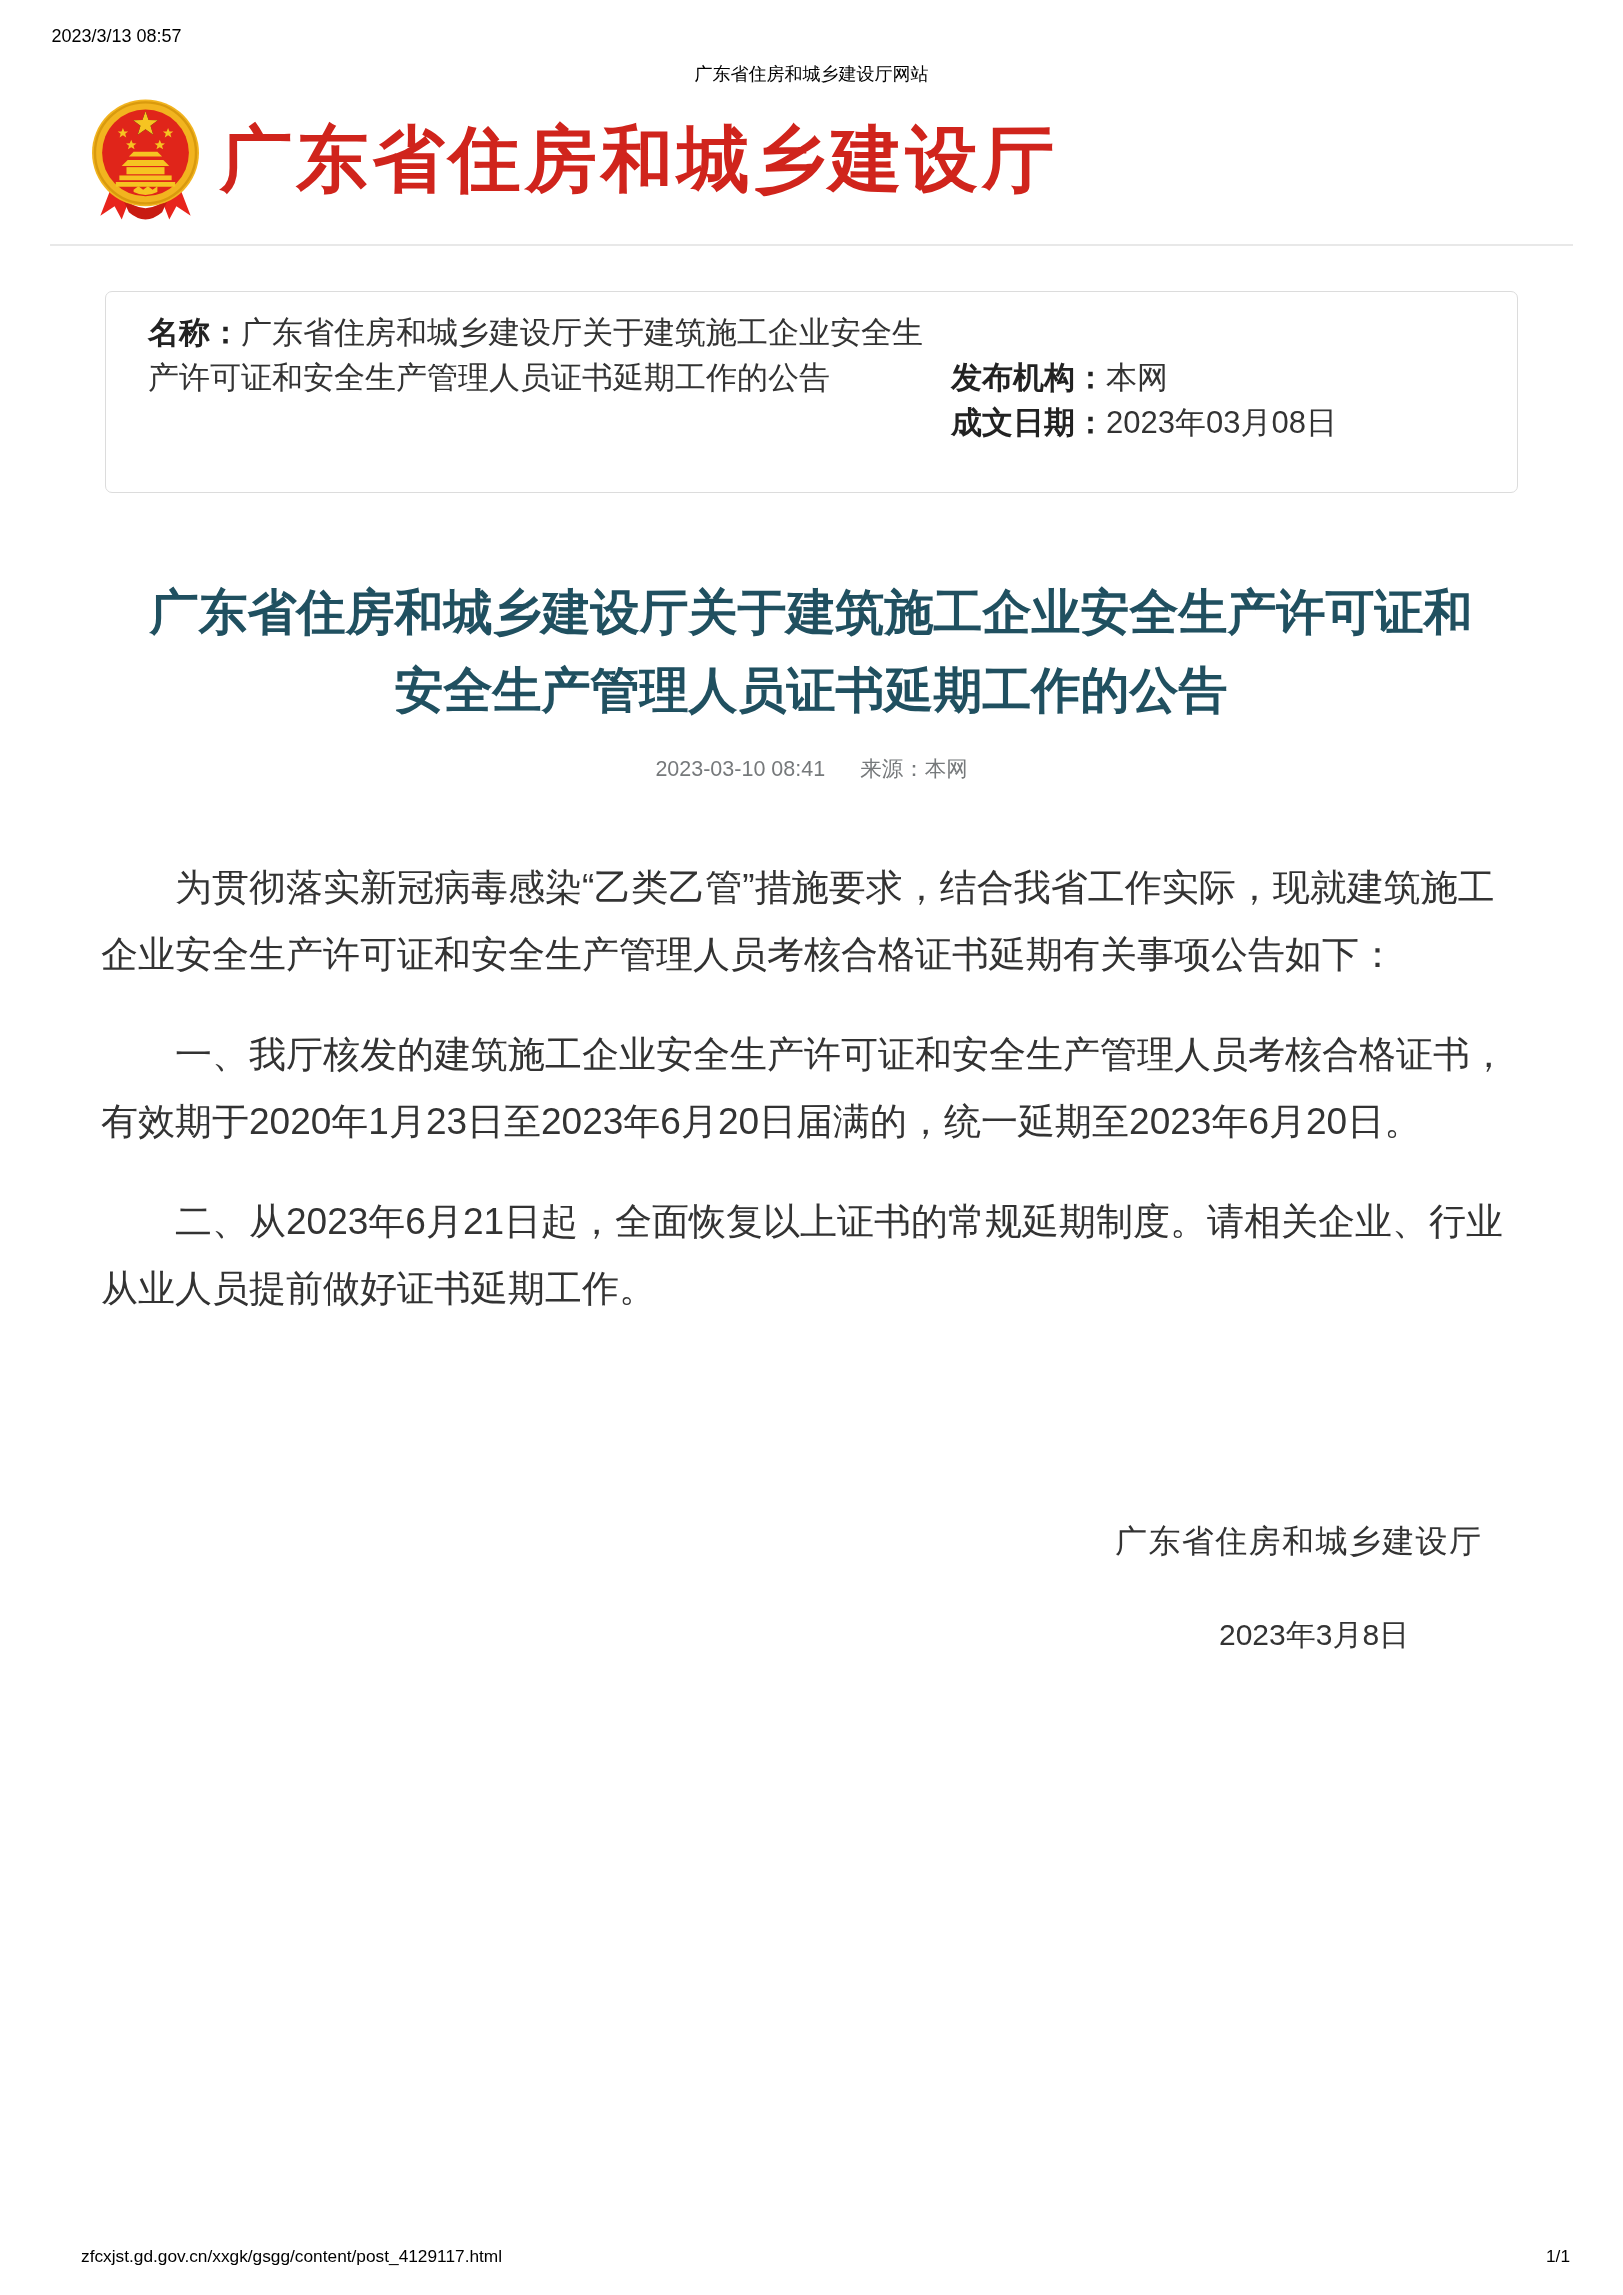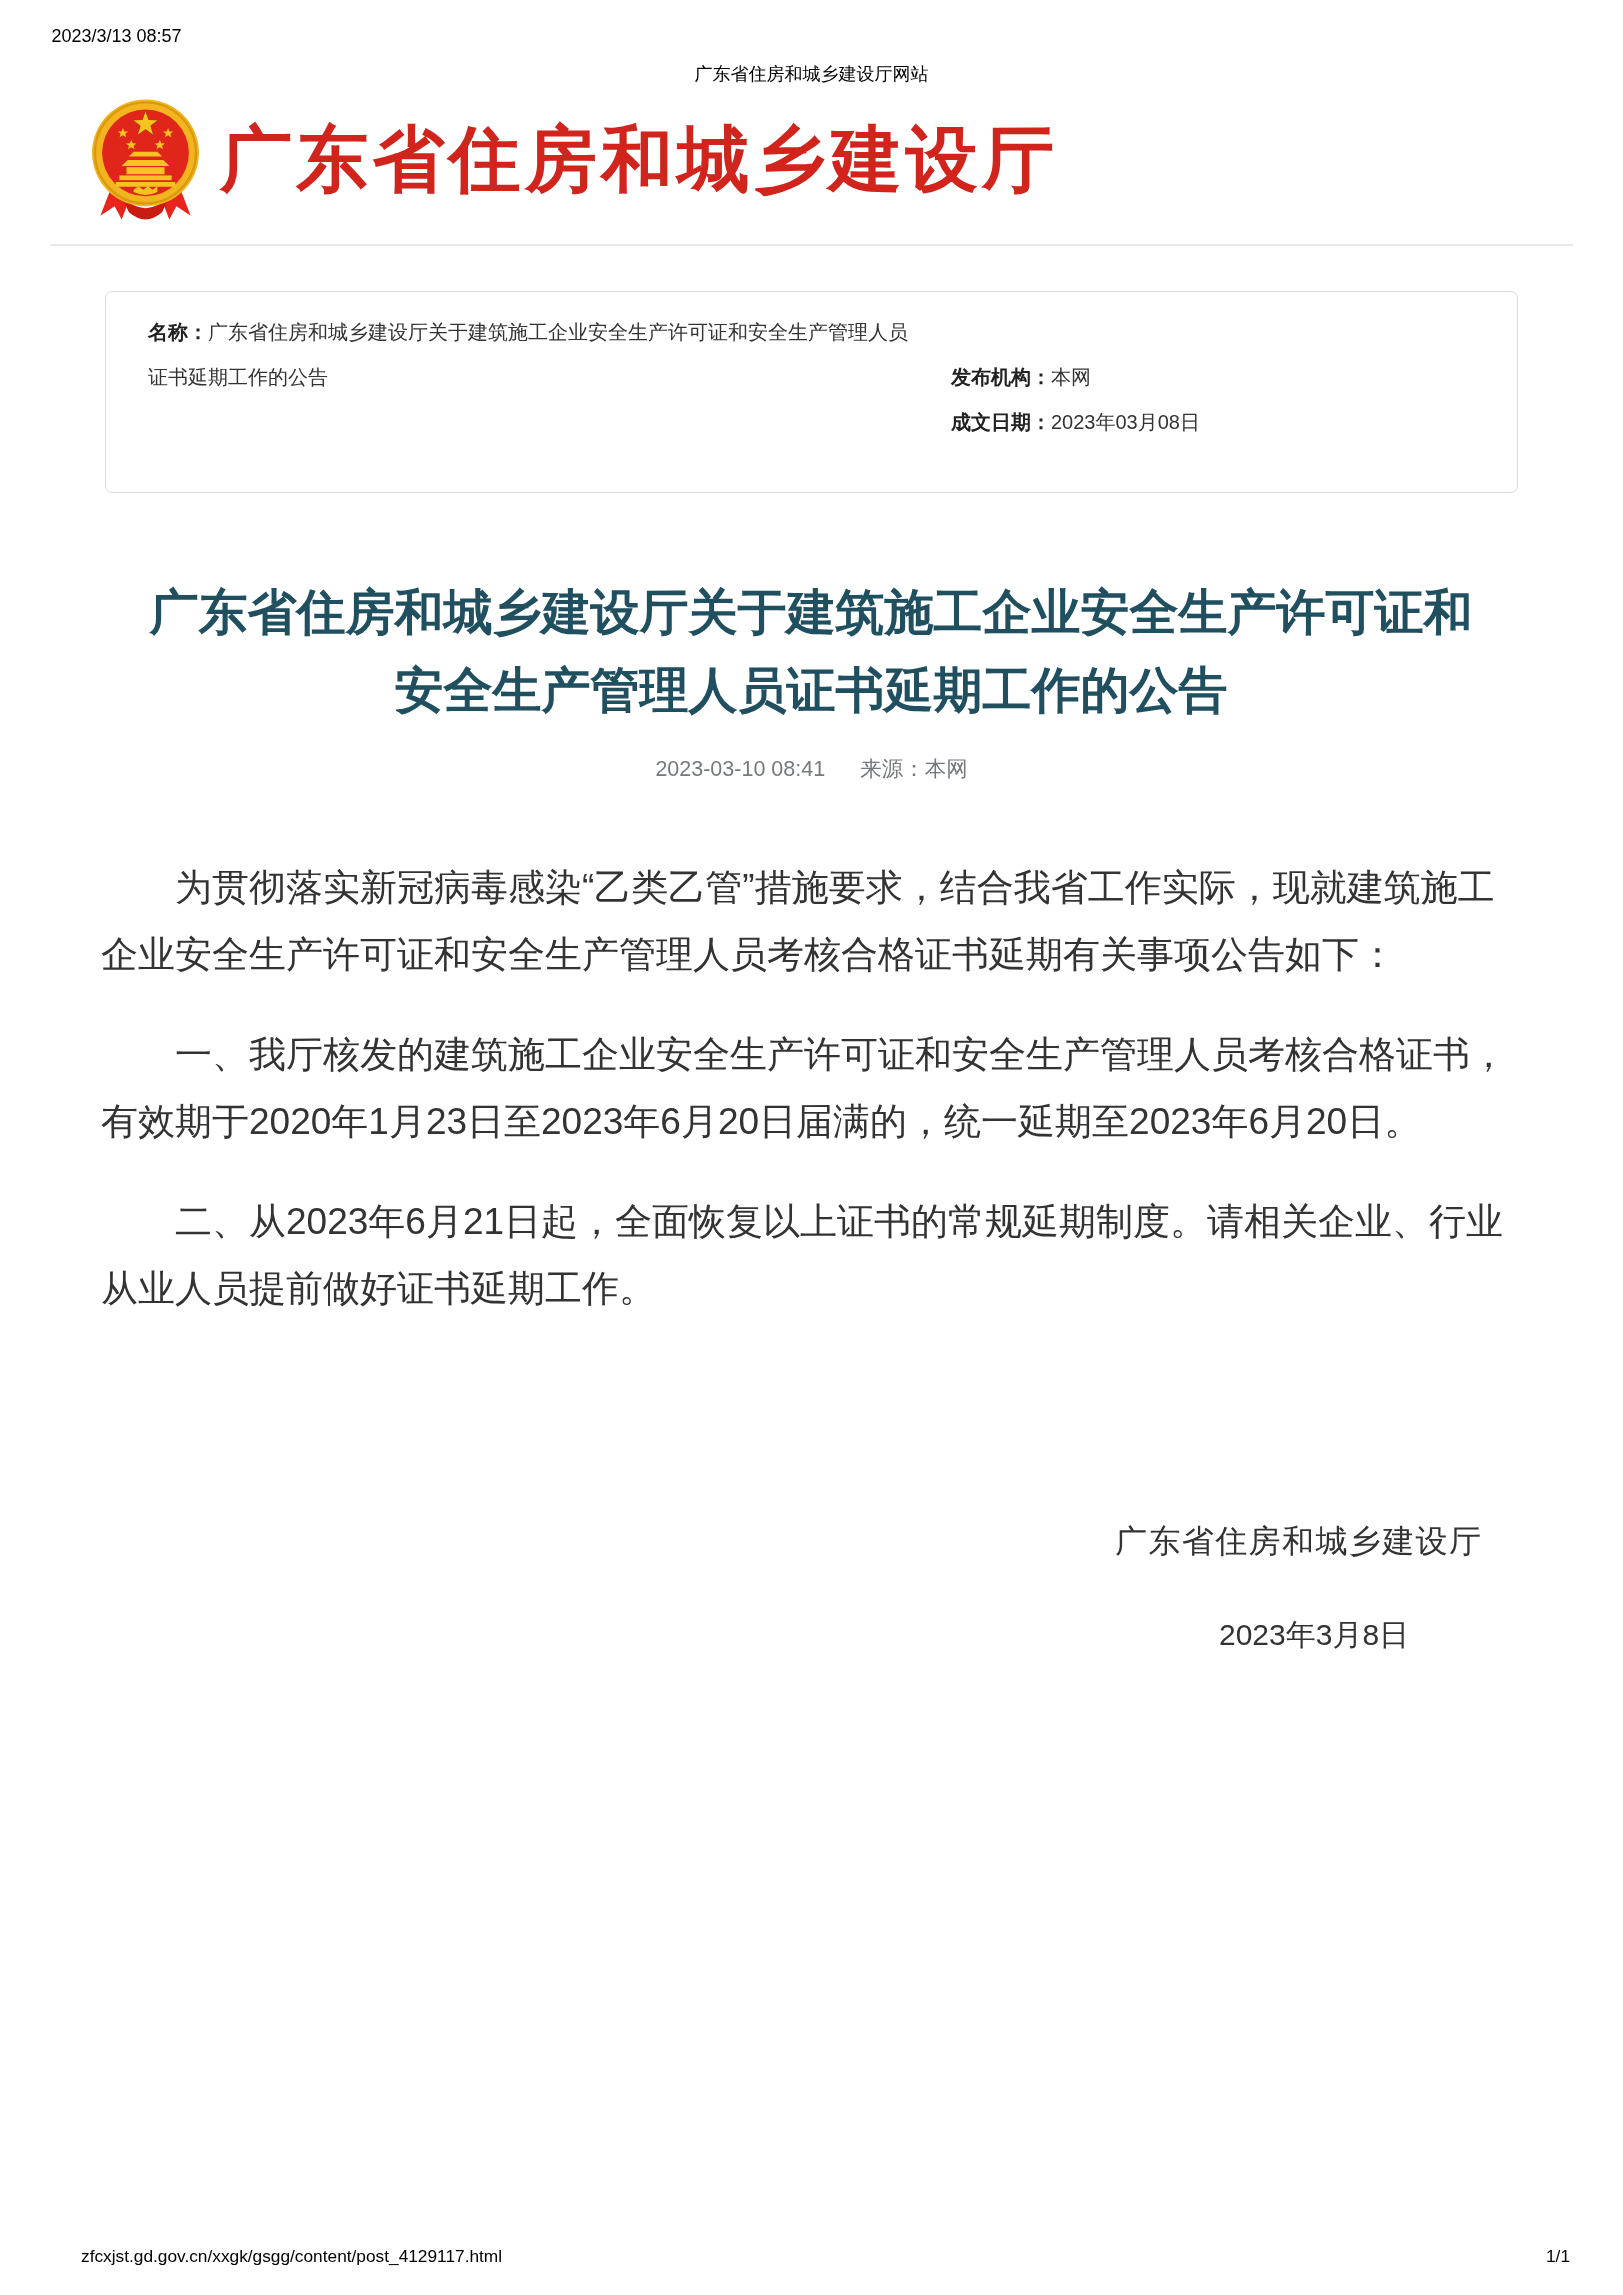--- a/index.html
+++ b/index.html
@@ -51,21 +51,21 @@
   .meta-box {
     position: absolute;
     top: 291px;
     left: 105px;
     width: 1413px;
     height: 202px;
     border: 1.4px solid #dcdcdc;
     border-radius: 7px;
     padding: 18px 40px 14px 42px;
     display: flex;
-    font-size: 20px;
+    font-size: 31px;
     line-height: 45px;
     color: #333333;
   }
   .meta-left { flex: 0 0 803px; padding-right: 28px; }
   .meta-right { flex: 1 1 auto; }
   .meta-row { }
   .meta-right .meta-row-gap { margin-top: 45px; }
   .meta-label { font-weight: bold; color: #222222; }
   .meta-value { color: #333333; }
 

